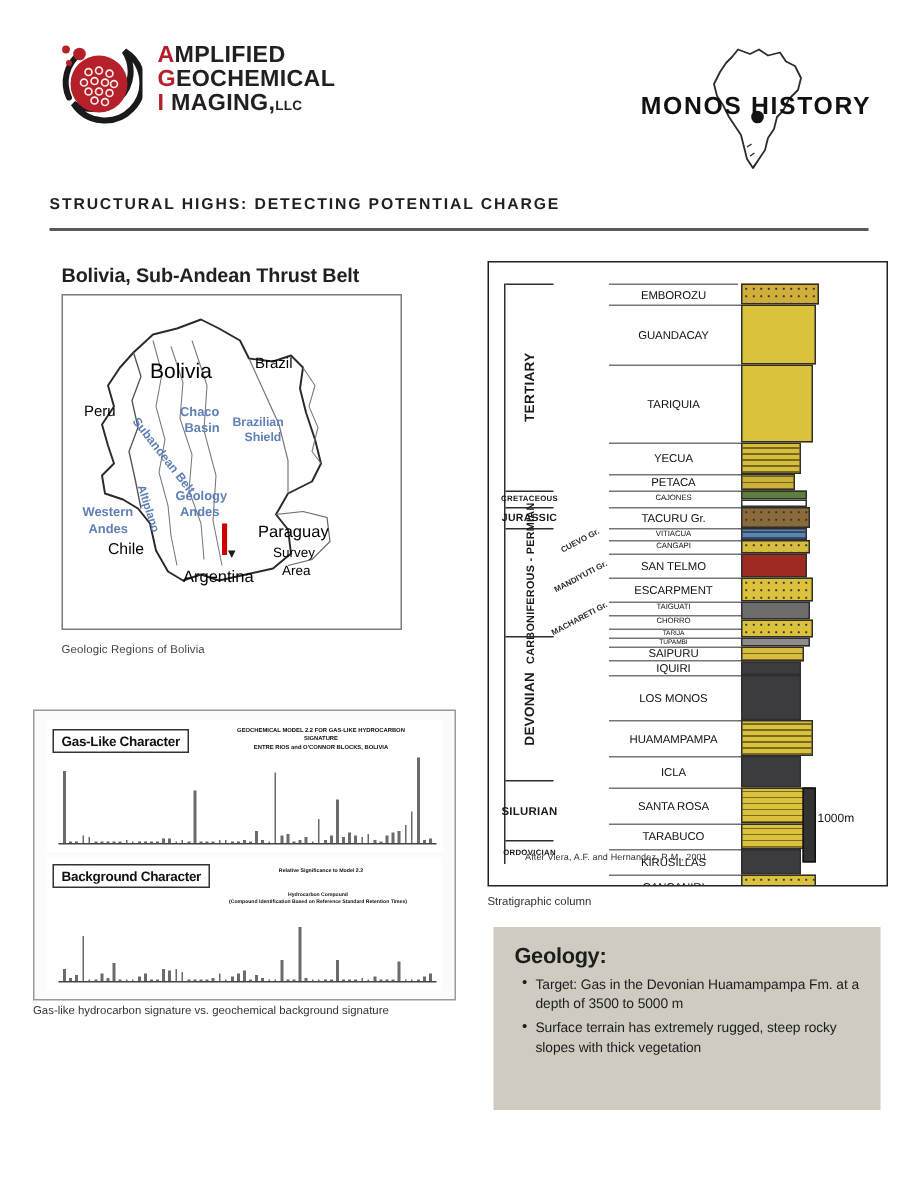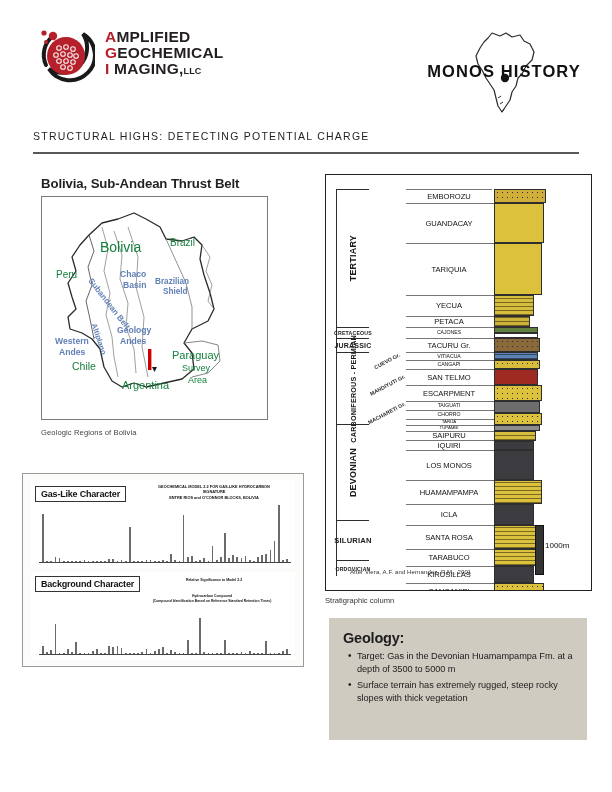--- a/index.html
+++ b/index.html
@@ -19,29 +19,29 @@
   .brand-llc{font-size:9px;font-weight:bold;letter-spacing:.2px;}
 
   .case-history{position:absolute;right:28px;top:30px;width:160px;height:84px;}
   .case-history .ch-label{
     position:absolute;left:0;top:32px;width:160px;text-align:center;
     font-weight:bold;font-size:16.5px;letter-spacing:1.1px;color:#111;z-index:3;
   }
   .sa-map{position:absolute;left:38px;top:0;z-index:1;}
 
   .title-rule-top{position:absolute;left:33px;top:152px;width:546px;height:2px;background:#58595b;}
-  .doc-title{position:absolute;left:33px;top:130px;font-weight:normal;font-size:10.5px;letter-spacing:1.25px;color:#231f20;}
+  .doc-title{position:absolute;left:33px;top:130px;font-weight:bold;font-size:10.5px;letter-spacing:1.25px;color:#231f20;}
 
   
   .map-title{position:absolute;left:41px;top:176px;font-weight:bold;font-size:13.2px;letter-spacing:-.1px;color:#231f20;}
   .map-box{position:absolute;left:41px;top:196px;width:225px;height:222px;border:1px solid #7b7b7b;background:#fff;overflow:hidden;}
   .map-caption{position:absolute;left:41px;top:428px;font-size:7.6px;color:#444;letter-spacing:.1px;}
 
   .mlabel{position:absolute;font-family:"Liberation Sans",sans-serif;white-space:nowrap;}
-  .mlabel.black{color:#15803d;}
+  .mlabel.black{color:#000000;}
   .mlabel.blue{color:#5f7fb5;font-weight:bold;}
 
   
   .gc-box{position:absolute;left:22px;top:473px;width:280px;height:192px;border:1px solid #9a9a9a;background:#fbfbfa;}
   .gc-caption{position:absolute;left:22px;top:669px;font-size:7.6px;color:#333;}
   .gc-panel{position:absolute;left:8px;width:264px;background:#fff;}
   .gc-tag{
     position:absolute;border:1px solid #333;background:#fff;
     font-weight:bold;font-size:9px;padding:2px 5px;color:#111;letter-spacing:-.2px;white-space:nowrap;
   }
@@ -314,20 +314,21 @@
           <div class="bar" style="left: 224.399px; width: 1.736px; height: 7.8px;"></div>
           <div class="bar" style="left: 228.532px; width: 1.736px; height: 12px;"></div>
           <div class="bar" style="left: 232.665px; width: 1.736px; height: 21px;"></div>
           <div class="bar" style="left: 236.799px; width: 1.736px; height: 57px;"></div>
           <div class="bar" style="left: 240.932px; width: 1.736px; height: 1.8px;"></div>
           <div class="bar" style="left: 245.065px; width: 1.736px; height: 3px;"></div>
         </div>
       <div class="gc-axis" style="left:8px;top:82px;width:252px;"></div>
     </div>
   </div>
+  <div class="gc-caption">Gas-like hydrocarbon signature vs. geochemical background signature</div>
 
   <div class="strat-box">
     <div class="strat-inner">
       <div class="era-col" id="era-col" style="top:8px;height:387px;">
           <div class="era-cell vert" style="top: 0px; height: 138px;">
             <span style="font-size: 9px;">TERTIARY</span>
           </div>
           <div class="era-cell" style="top: 138px; height: 11px;">
             <span style="font-size: 5.2px;">CRETACEOUS</span>
           </div>

